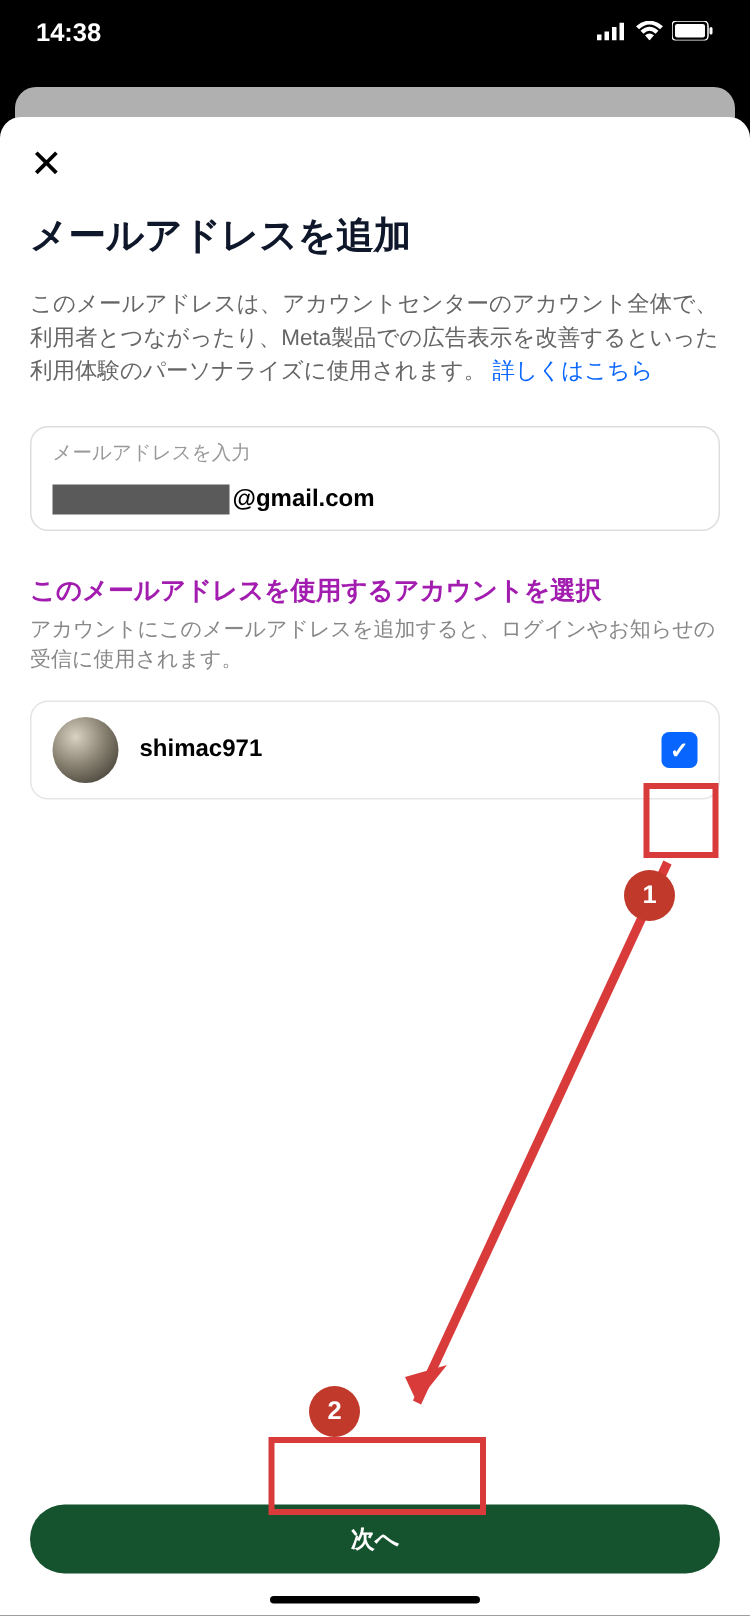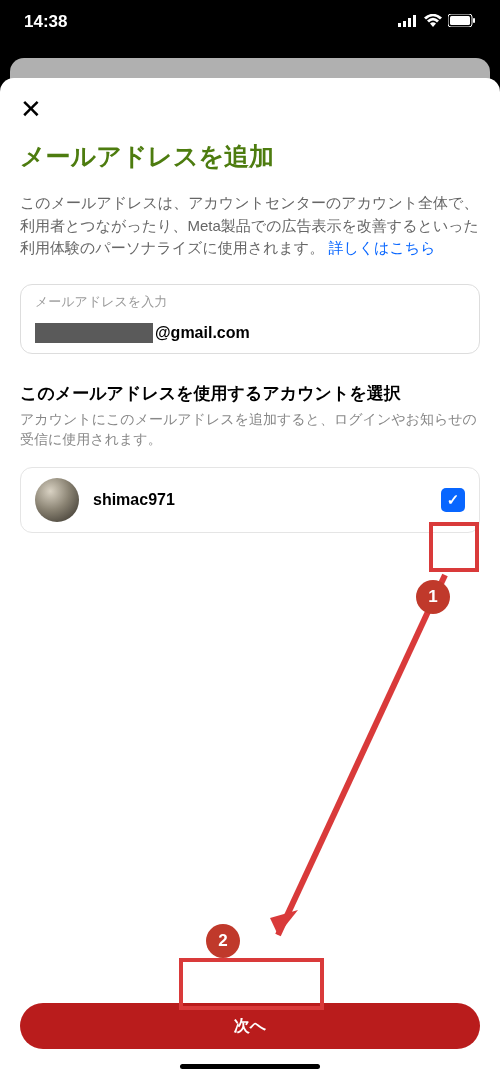--- a/index.html
+++ b/index.html
@@ -61,21 +61,21 @@
       font-weight: 400;
       line-height: 1;
       cursor: pointer;
       background: none;
       border: none;
     }
     .title {
       font-size: 25px;
       font-weight: 700;
       margin-top: 14px;
-      color: #4d7c0f;
+      color: #0f172a;
     }
     .desc {
       font-size: 15px;
       color: #666;
       line-height: 1.5;
       margin-top: 19px;
     }
     .link {
       color: #0866ff;
     }
@@ -101,21 +101,21 @@
       background: #5a5a5a;
     }
     .input-value {
       font-size: 16px;
       font-weight: 600;
       color: #000;
     }
     .section-title {
       font-size: 17px;
       font-weight: 700;
-      color: #000000;
+      color: #a21caf;
       margin-top: 28px;
     }
     .section-desc {
       font-size: 14px;
       color: #888;
       line-height: 1.45;
       margin-top: 4px;
     }
     .account-row {
       border: 1px solid #e5e5e5;
@@ -154,21 +154,21 @@
       align-items: center;
       justify-content: center;
       color: #fff;
       font-size: 15px;
       font-weight: 700;
     }
     .spacer {
       flex: 1;
     }
     .next-btn {
-      background: #b91c1c;
+      background: #14532d;
       color: #fff;
       border: none;
       border-radius: 26px;
       height: 46px;
       font-size: 16px;
       font-weight: 600;
       margin-bottom: 28px;
       width: 100%;
       cursor: pointer;
     }

